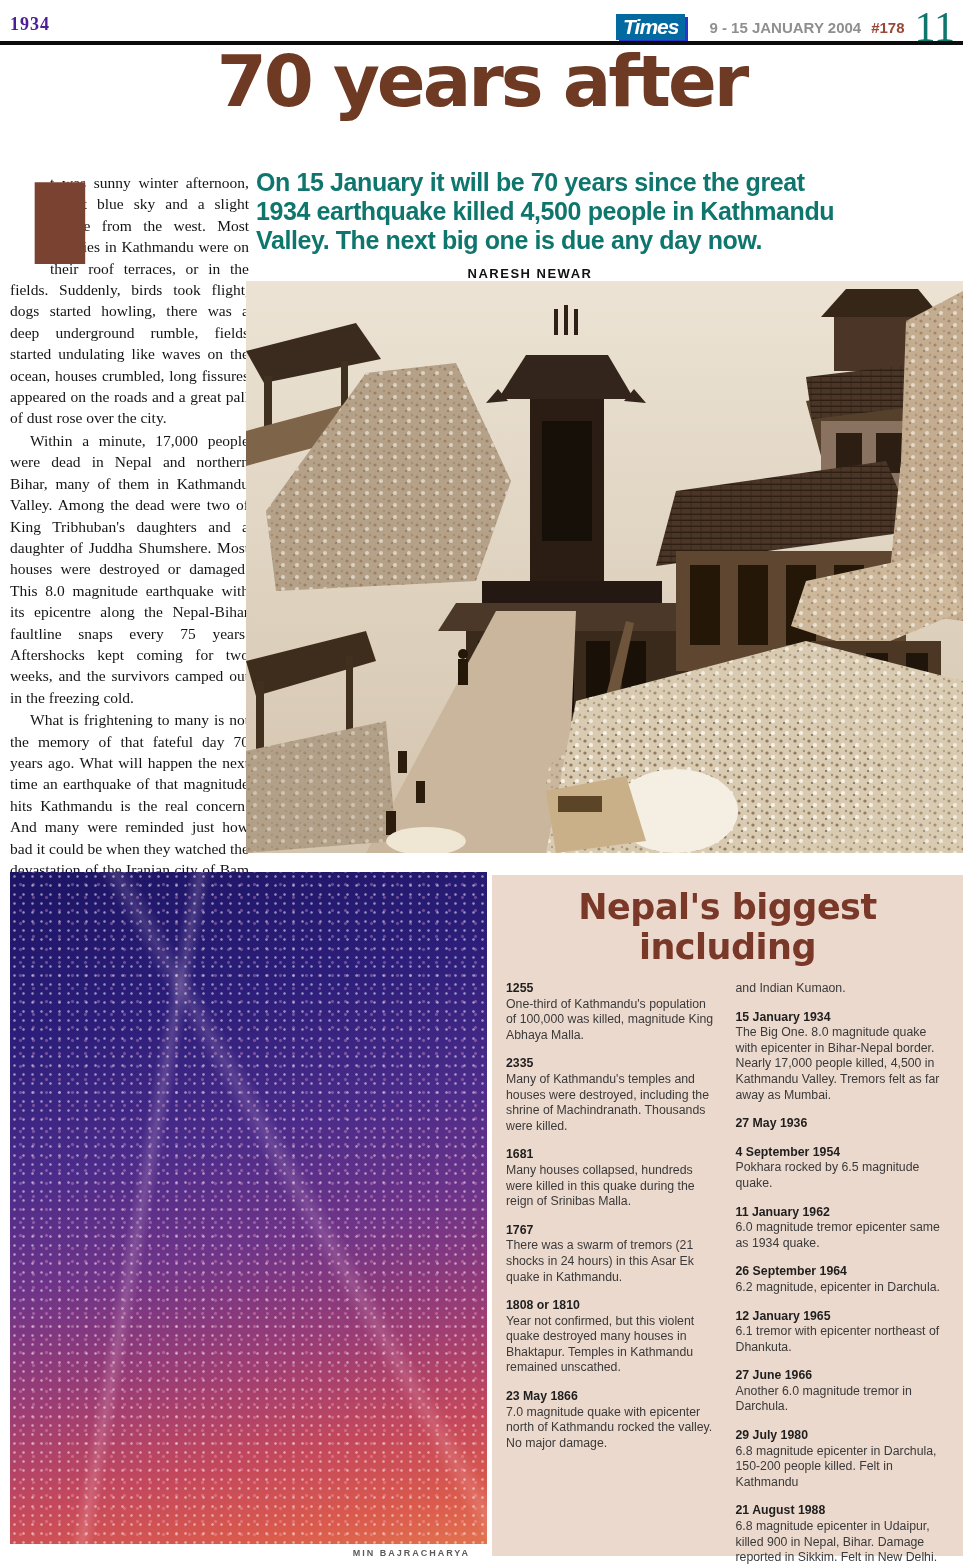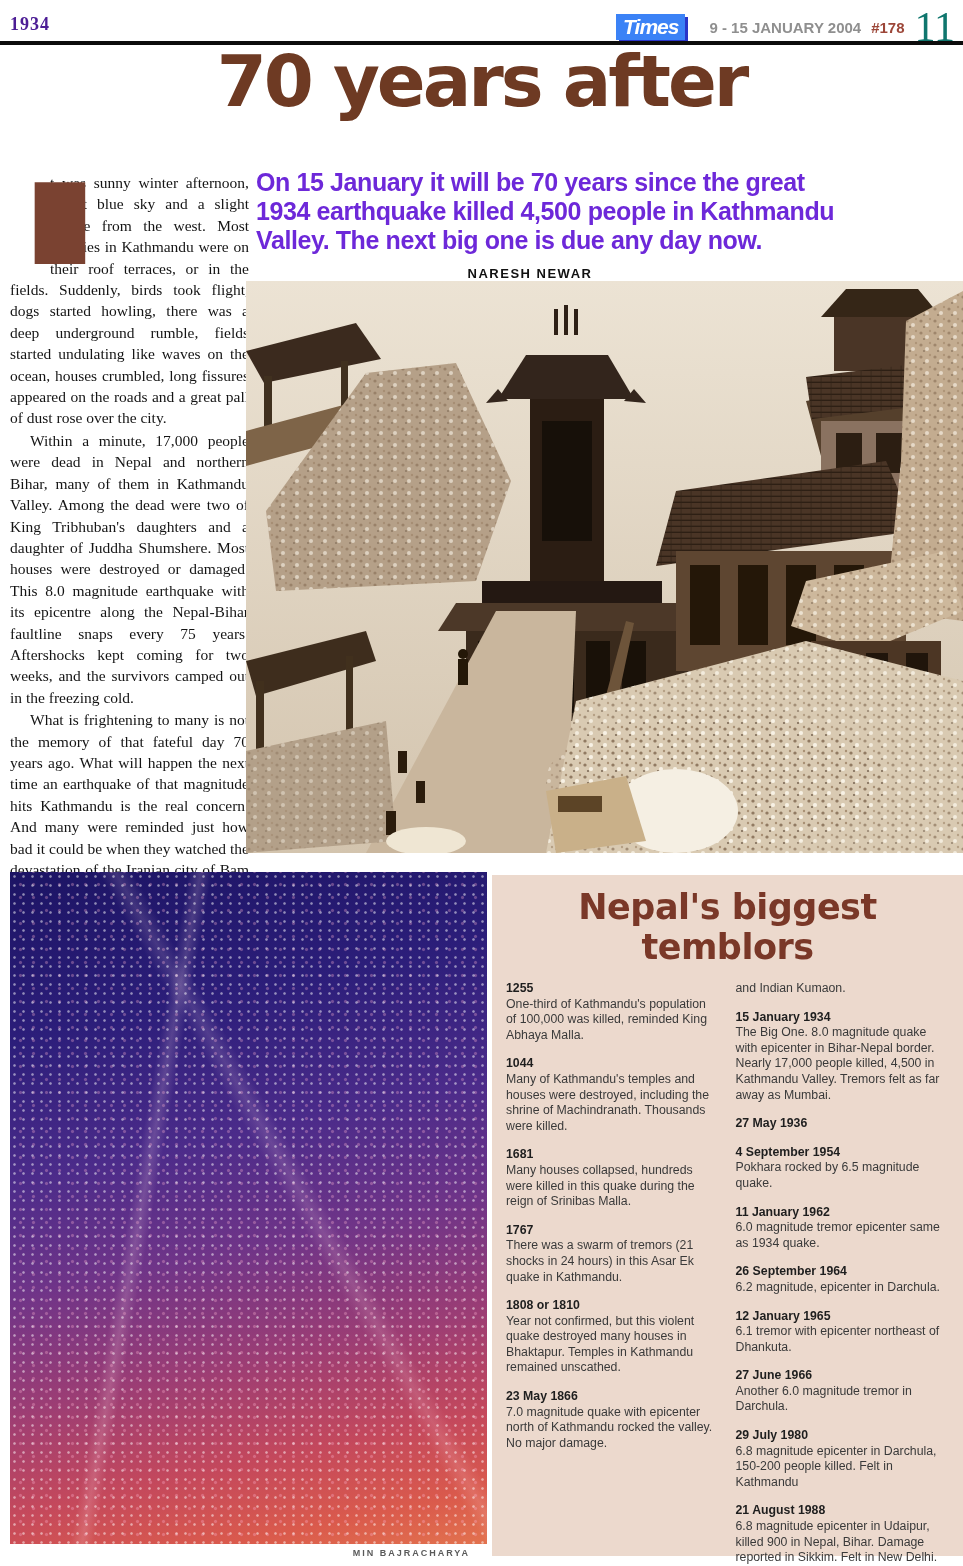--- a/index.html
+++ b/index.html
@@ -8,21 +8,21 @@
     font-family:"Liberation Sans",sans-serif;overflow:hidden;
   }
   
   .page-label{
     position:absolute;left:10px;top:14px;
     font-family:"Liberation Serif",serif;font-weight:bold;
     font-size:18px;letter-spacing:1px;color:#4c1d95;
   }
   .masthead{position:absolute;right:8px;top:6px;display:flex;align-items:center;gap:10px;}
   .times-logo{
-    background:#3b82f6;color:#ffffff;font-weight:bold;font-style:italic;
+    background:#0369a1;color:#ffffff;font-weight:bold;font-style:italic;
     font-size:21px;padding:2px 7px 3px 7px;line-height:1;
     box-shadow:3px 3px 0 0 #2a35c8;letter-spacing:-1px;
     font-family:"Liberation Sans",sans-serif;
   }
   .issue-date{font-size:15px;font-weight:bold;color:#8f8f8f;margin-left:14px;}
   .issue-number{font-size:15px;font-weight:bold;color:#9c4638;}
   .page-number{
     font-family:"Liberation Serif",serif;font-size:42px;color:#0f766e;
     line-height:1;
   }
@@ -47,21 +47,21 @@
   .dropcap{
     display:inline-block;font-family:"DejaVu Sans",sans-serif;font-weight:bold;
     font-size:112px;line-height:0.9;color:#7a4231;
     transform:scaleX(2.4);transform-origin:left top;
   }
 
   
   .standfirst{
     position:absolute;left:256px;top:168px;width:702px;
     font-family:"Liberation Sans",sans-serif;font-weight:bold;
-    font-size:25px;line-height:29px;color:#6d28d9;letter-spacing:-0.4px;
+    font-size:25px;line-height:29px;color:#0f766e;letter-spacing:-0.4px;
   }
   .byline{
     position:absolute;left:430px;top:266px;width:200px;text-align:center;
     font-size:13px;font-weight:bold;letter-spacing:1.5px;color:#111;
     padding-bottom:4px;border-bottom:2px solid #8b150c;
   }
 
   
   .main-photo{
     position:absolute;left:246px;top:281px;width:717px;height:572px;
@@ -236,29 +236,29 @@
     <ellipse cx="430" cy="530" rx="62" ry="42" fill="#f5efe3"></ellipse>
     <polygon points="300,510 380,495 400,560 310,572" fill="#c9b089"></polygon>
     <rect x="312" y="515" width="44" height="16" fill="#5c4426"></rect>
   </svg>
 </div>
 
 <div class="aerial-photo"></div>
 <div class="photo-credit">MIN BAJRACHARYA</div>
 
 <div class="temblors-panel">
-  <div class="temblors-title">Nepal's biggest temblors</div>
+  <div class="temblors-title">Nepal's biggest including</div>
   <div class="temblors-cols">
     <div class="temblors-col">
         <div class="temblor-entry">
           <p class="temblor-date">1255</p>
-          <p class="temblor-text">One-third of Kathmandu's population of 100,000 was killed, reminded King Abhaya Malla.</p>
-        </div>
-        <div class="temblor-entry">
-          <p class="temblor-date">1044</p>
+          <p class="temblor-text">One-third of Kathmandu's population of 100,000 was killed, magnitude King Abhaya Malla.</p>
+        </div>
+        <div class="temblor-entry">
+          <p class="temblor-date">2335</p>
           <p class="temblor-text">Many of Kathmandu's temples and houses were destroyed, including the shrine of Machindranath. Thousands were killed.</p>
         </div>
         <div class="temblor-entry">
           <p class="temblor-date">1681</p>
           <p class="temblor-text">Many houses collapsed, hundreds were killed in this quake during the reign of Srinibas Malla.</p>
         </div>
         <div class="temblor-entry">
           <p class="temblor-date">1767</p>
           <p class="temblor-text">There was a swarm of tremors (21 shocks in 24 hours) in this Asar Ek quake in Kathmandu.</p>
         </div>

